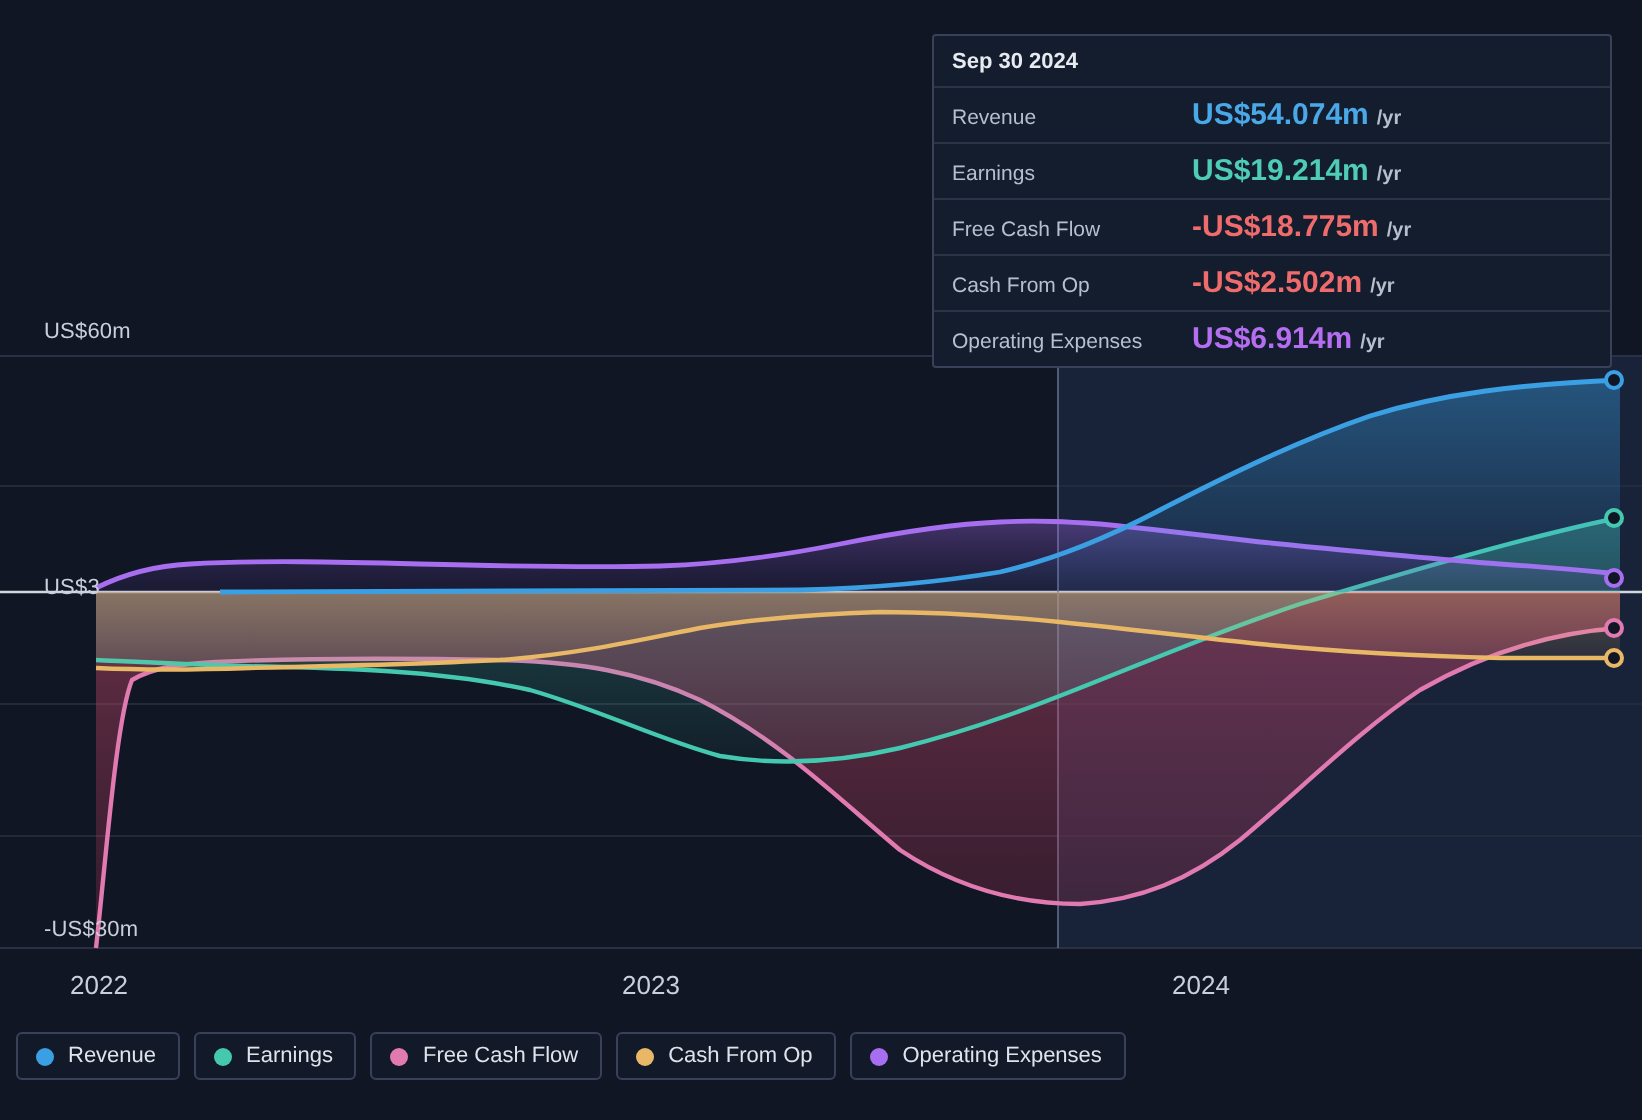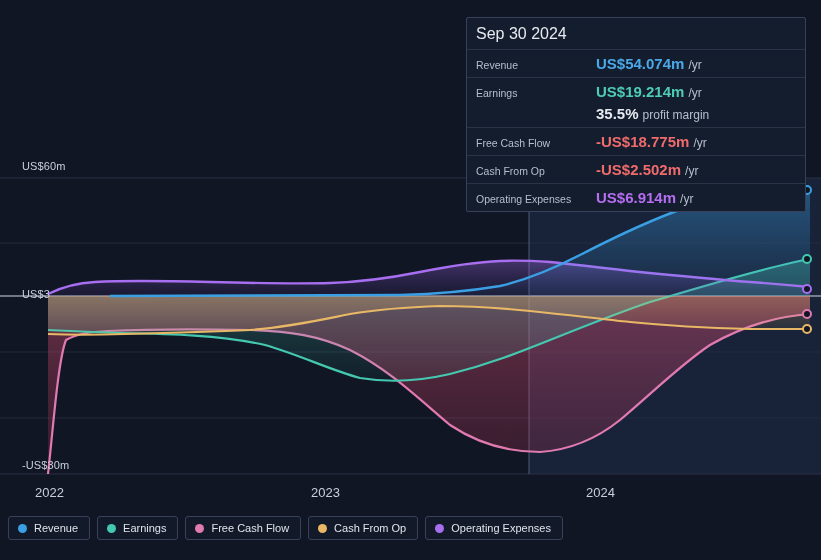--- a/index.html
+++ b/index.html
@@ -51,43 +51,43 @@
     width: 340px;
     background: #131d2e;
     border: 1px solid #39415a;
     border-radius: 2px;
     padding: 0;
     font-size: 11px;
     color: #c9cfdb;
   }
   #tooltip-title {
     padding: 7px 9px 6px 9px;
-    font-size: 16px;
-    font-weight: normal;
+    font-size: 11px;
+    font-weight: bold;
     color: #e7eaf0;
   }
   .tt-row {
     display: flex;
     align-items: baseline;
     padding: 5px 9px;
     border-top: 1px solid #2b3347;
   }
   .tt-label {
     width: 120px;
     color: #b7bfcd;
     font-size: 10.5px;
   }
   .tt-value {
     font-weight: bold;
     font-size: 15px;
   }
   .tt-suffix {
     color: #b7bfcd;
-    font-weight: normal;
-    font-size: 12px;
+    font-weight: bold;
+    font-size: 10px;
     margin-left: 4px;
   }
 
   
   #legend {
     position: absolute;
     left: 8px; top: 516px;
     display: flex;
     gap: 7px;
   }
@@ -223,25 +223,20 @@
       <span class="tt-value" style="color:#4aa8e8">US$54.074m</span>
       <span class="tt-suffix">/yr</span>
     </div>
 
     <div class="tt-row">
       <span class="tt-label">Earnings</span>
       <span class="tt-value" style="color:#4ecdb4">US$19.214m</span>
       <span class="tt-suffix">/yr</span>
     </div>
 
-    <div class="tt-row" style="border-top:none; padding-top:0;">
-      <span class="tt-label"></span>
-      <span class="tt-value" style="color:#e7eaf0">35.5%</span>
-      <span class="tt-suffix">profit margin</span>
-    </div>
 
     <div class="tt-row">
       <span class="tt-label">Free Cash Flow</span>
       <span class="tt-value" style="color:#f06b6b">-US$18.775m</span>
       <span class="tt-suffix">/yr</span>
     </div>
 
     <div class="tt-row">
       <span class="tt-label">Cash From Op</span>
       <span class="tt-value" style="color:#f06b6b">-US$2.502m</span>

